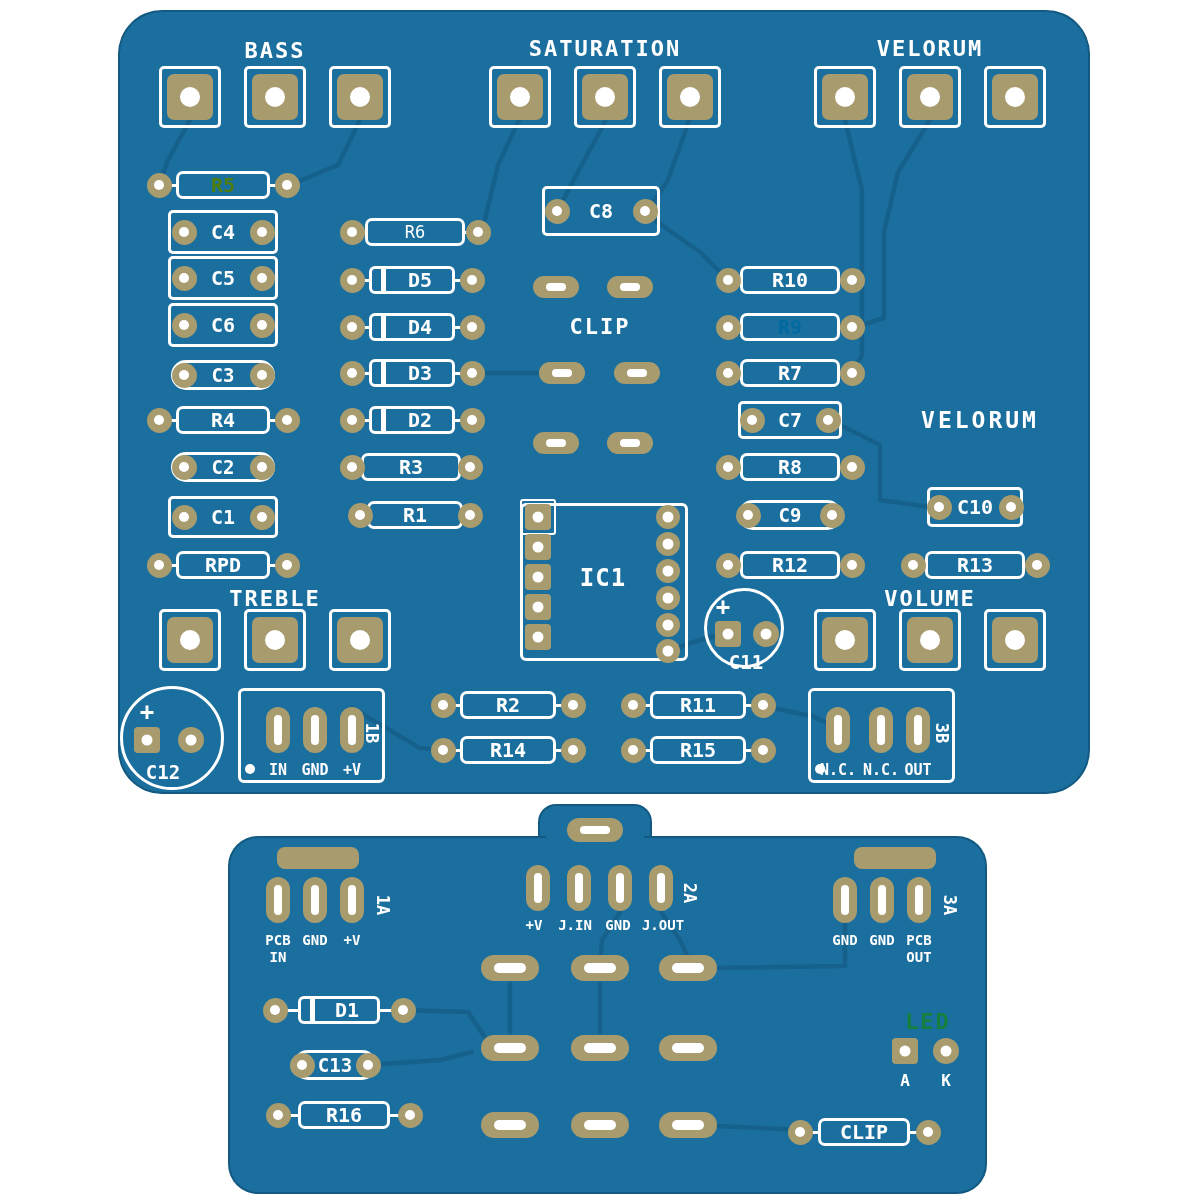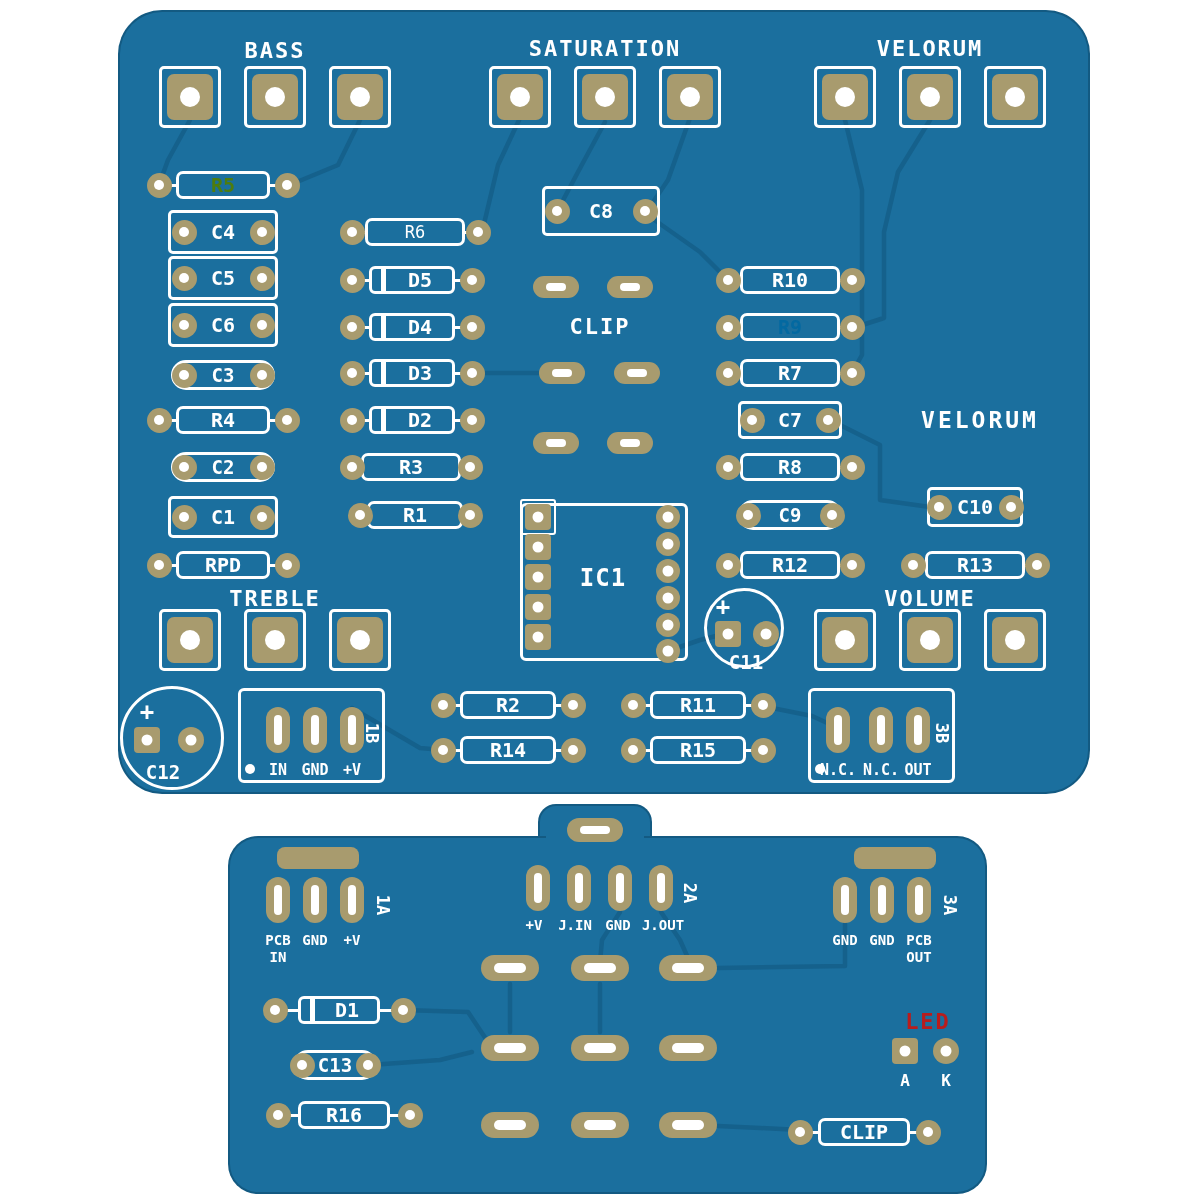--- a/index.html
+++ b/index.html
@@ -611,16 +611,16 @@
     <div style="left: 275px; top: 50px; font-size: 22px; letter-spacing: 2px; color: rgb(255, 255, 255); font-weight: bold; white-space: nowrap; transform: translate(-50%, -50%);">BASS</div>
     <div style="left: 605px; top: 48px; font-size: 22px; letter-spacing: 2px; color: rgb(255, 255, 255); font-weight: bold; white-space: nowrap; transform: translate(-50%, -50%);">SATURATION</div>
     <div style="left: 930px; top: 48px; font-size: 22px; letter-spacing: 2px; color: rgb(255, 255, 255); font-weight: bold; white-space: nowrap; transform: translate(-50%, -50%);">VELORUM</div>
     <div style="left: 275px; top: 598px; font-size: 22px; letter-spacing: 2px; color: rgb(255, 255, 255); font-weight: bold; white-space: nowrap; transform: translate(-50%, -50%);">TREBLE</div>
     <div style="left: 930px; top: 598px; font-size: 22px; letter-spacing: 2px; color: rgb(255, 255, 255); font-weight: bold; white-space: nowrap; transform: translate(-50%, -50%);">VOLUME</div>
     <div style="left: 980px; top: 420px; font-size: 23px; letter-spacing: 3px; color: rgb(255, 255, 255); font-weight: bold; white-space: nowrap; transform: translate(-50%, -50%);">VELORUM</div>
     <div style="left: 600px; top: 326px; font-size: 22px; letter-spacing: 2px; color: rgb(255, 255, 255); font-weight: bold; white-space: nowrap; transform: translate(-50%, -50%);">CLIP</div>
     <div style="left: 603px; top: 578px; font-size: 24px; letter-spacing: 1px; color: rgb(255, 255, 255); font-weight: bold; white-space: nowrap; transform: translate(-50%, -50%);">IC1</div>
     <div style="left: 746px; top: 662px; font-size: 19px; letter-spacing: 0px; color: rgb(255, 255, 255); font-weight: bold; white-space: nowrap; transform: translate(-50%, -50%);">C11</div>
     <div style="left: 163px; top: 772px; font-size: 19px; letter-spacing: 0px; color: rgb(255, 255, 255); font-weight: bold; white-space: nowrap; transform: translate(-50%, -50%);">C12</div>
-    <div style="left: 928px; top: 1021px; font-size: 22px; letter-spacing: 2px; color: #b91c1c; font-weight: bold; white-space: nowrap; transform: translate(-50%, -50%);">LED</div>
+    <div style="left: 928px; top: 1021px; font-size: 22px; letter-spacing: 2px; color: #15803d; font-weight: bold; white-space: nowrap; transform: translate(-50%, -50%);">LED</div>
     <div style="left: 905px; top: 1080px; font-size: 16px; letter-spacing: 0px; color: rgb(255, 255, 255); font-weight: bold; white-space: nowrap; transform: translate(-50%, -50%);">A</div>
     <div style="left: 946px; top: 1080px; font-size: 16px; letter-spacing: 0px; color: rgb(255, 255, 255); font-weight: bold; white-space: nowrap; transform: translate(-50%, -50%);">K</div>
   </div>
 
 </body></html>

